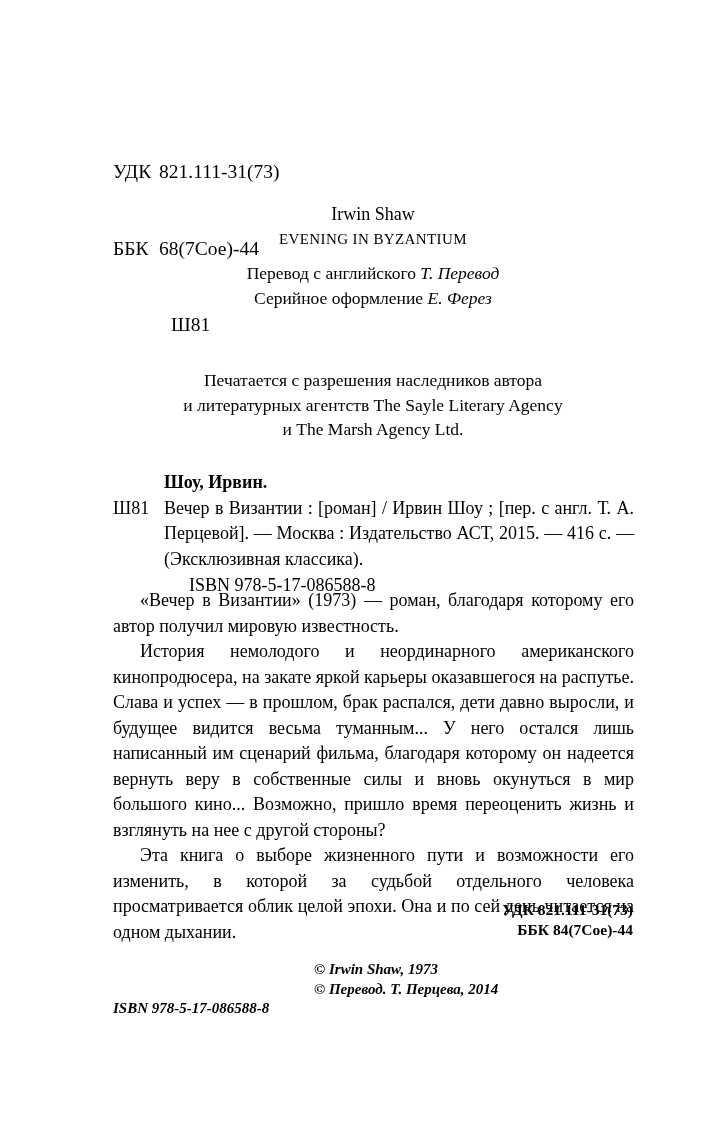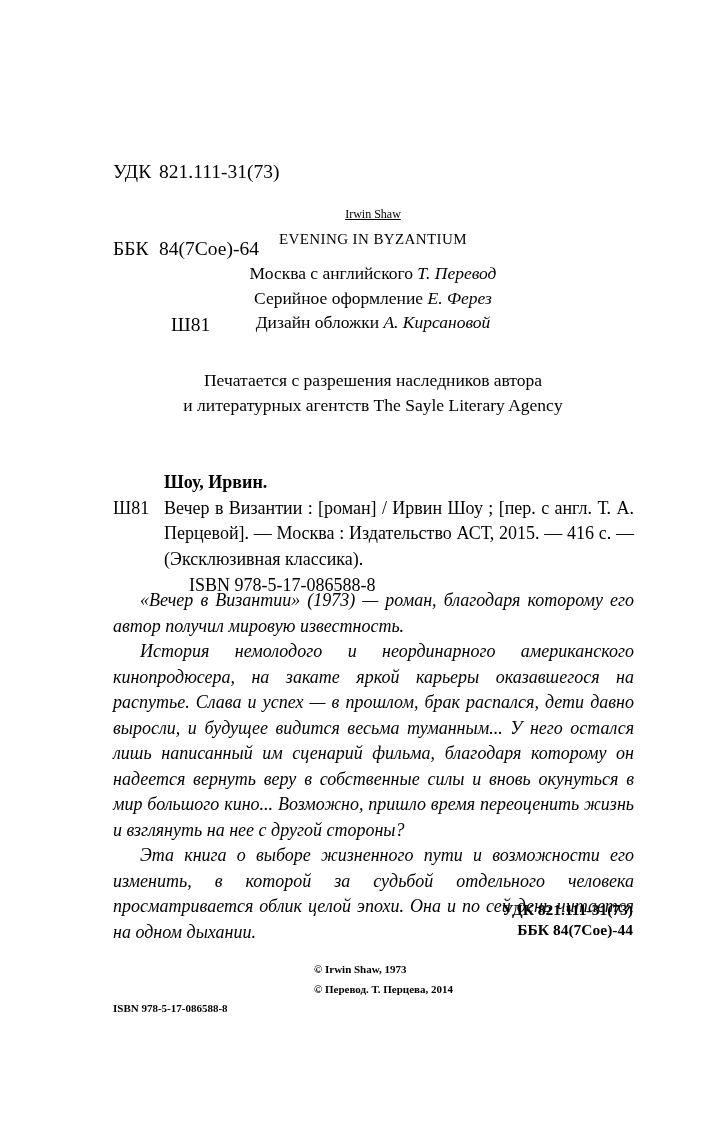--- a/index.html
+++ b/index.html
@@ -46,21 +46,21 @@
     position: absolute;
     left: 112px;
     top: 192px;
     width: 520px;
     text-align: center;
     font-size: 17.5px;
     line-height: 24.5px;
   }
   .series-line { font-size: 17px; }
   .gap-sm { height: 10px; }
-  .author-en { font-size: 12px; text-decoration: underline; }
+  .author-en { font-size: 18px; }
   .title-en {
     font-size: 15px;
     font-variant: small-caps;
     letter-spacing: 0.4px;
   }
   .credit-line { font-size: 17.5px; }
   .credit-line i { font-style: italic; }
 
   .permission-block {
     position: absolute;
@@ -110,43 +110,43 @@
     width: 521px;
     font-size: 18px;
     line-height: 25.5px;
   }
   .annotation p {
     margin: 0;
     text-indent: 27px;
     text-align: justify;
     text-align-last: left;
     hyphens: manual;
-    font-style: italic;
   }
 
   
   .class-bottom {
     position: absolute;
     right: 77px;
     top: 900px;
     text-align: right;
     font-weight: bold;
     font-size: 15.5px;
     line-height: 19.5px;
   }
 
   
   .copyright {
     position: absolute;
     left: 112px;
     top: 960px;
     width: 521px;
     font-weight: bold;
-    font-size: 11px;
+    font-size: 15px;
     line-height: 19.5px;
+    font-style: italic;
   }
   .cr-row {
     position: relative;
     height: 19.5px;
     white-space: nowrap;
   }
   .cr-text {
     position: absolute;
     left: 201px;
     top: 0;
@@ -157,37 +157,37 @@
     top: 0;
   }
 </style>
 </head>
 <body>
 
 <div class="page">
 
   <div class="class-block">
     <span class="class-row"><span class="class-key">УДК</span><span>821.111-31(73)</span></span>
-    <span class="class-row"><span class="class-key">ББК</span><span>84(7Сое)-64</span></span>
+    <span class="class-row"><span class="class-key">ББК</span><span>68(7Сое)-44</span></span>
     <span class="class-indent">Ш81</span>
   </div>
 
   <div class="center-block">
     <div class="gap-sm"></div>
     <div class="author-en">Irwin Shaw</div>
     <div class="title-en">EVENING IN BYZANTIUM</div>
     <div class="gap-sm"></div>
-    <div class="credit-line"><span>Москва с английского </span><i>Т. Перевод</i></div>
+    <div class="credit-line"><span>Перевод с английского </span><i>Т. Перевод</i></div>
     <div class="credit-line"><span>Серийное оформление </span><i>Е. Ферез</i></div>
-    <div class="credit-line"><span>Дизайн обложки </span><i>А. Кирсановой</i></div>
   </div>
 
   <div class="permission-block">
     <div>Печатается с разрешения наследников автора</div>
     <div>и литературных агентств The Sayle Literary Agency</div>
+    <div>и The Marsh Agency Ltd.</div>
   </div>
 
   <div class="biblio">
     <div class="biblio-name">Шоу, Ирвин.</div>
     <div class="biblio-body">
       <span class="biblio-sigla">Ш81</span><span>Вечер в Византии : [роман] / Ирвин Шоу ; [пер. с англ. Т. А. Перцевой]. — Москва : Издательство АСТ, 2015. — 416 с. — (Эксклюзивная классика).</span>
     </div>
     <div class="isbn-line">ISBN 978-5-17-086588-8</div>
   </div>
 

